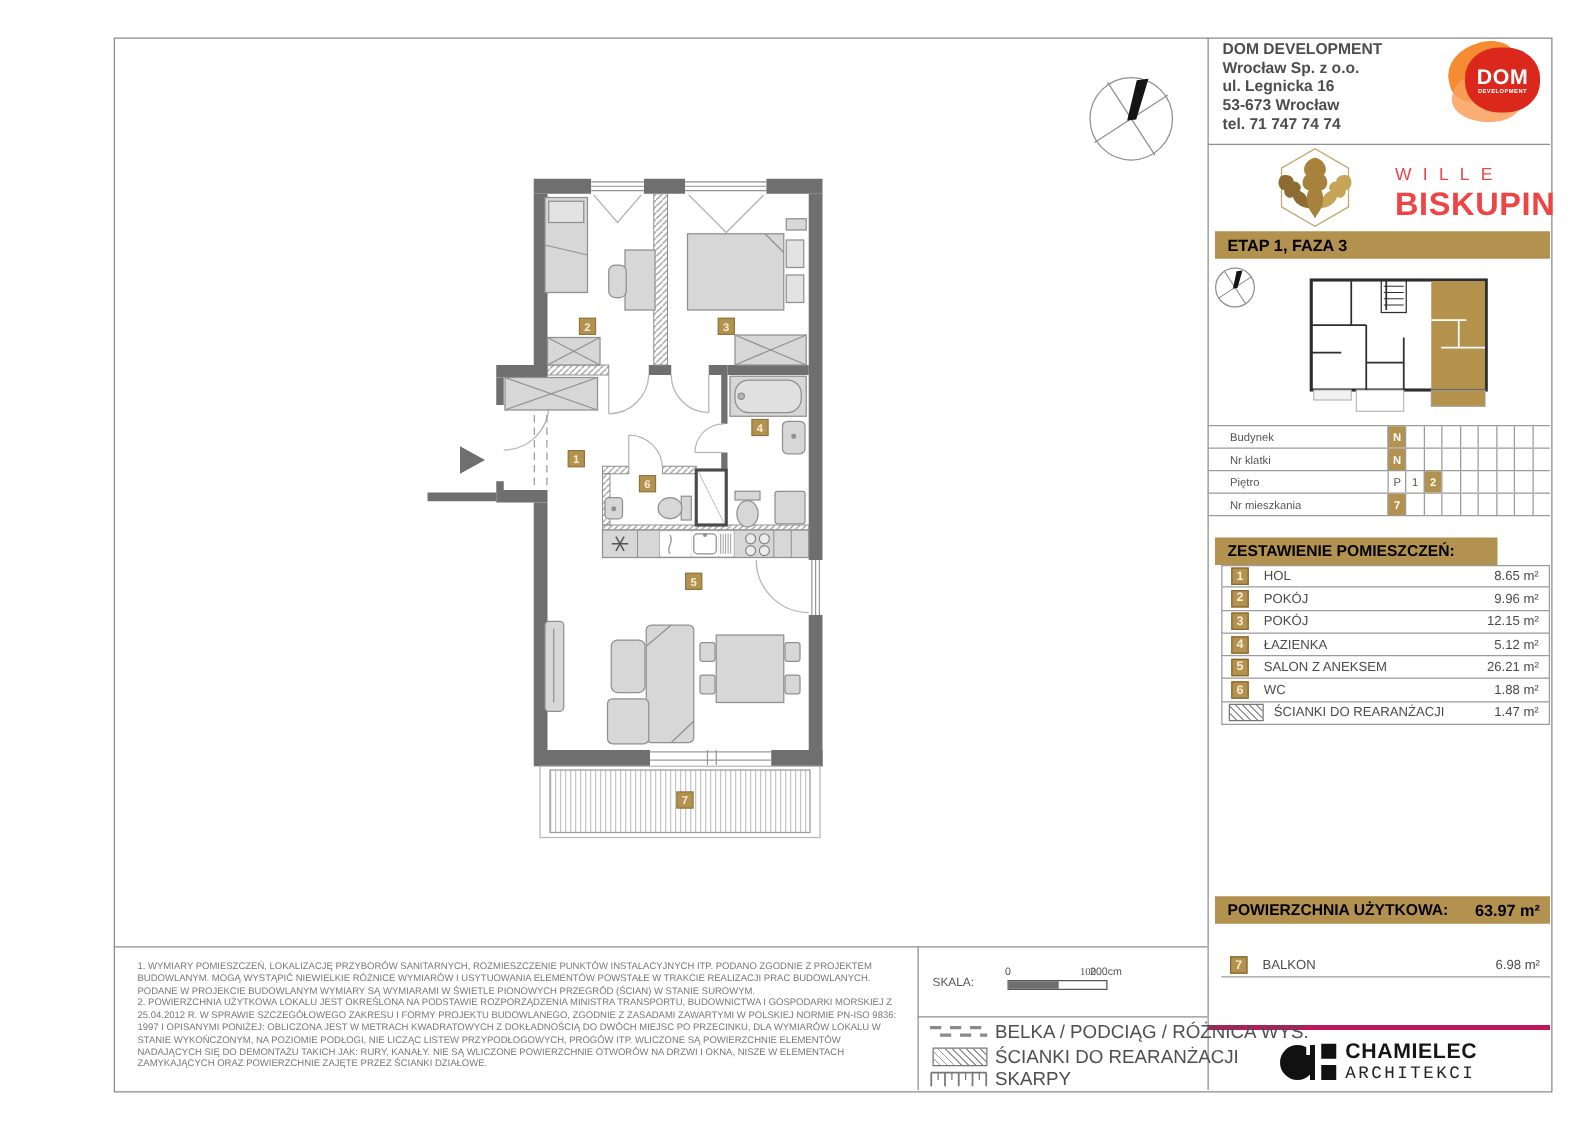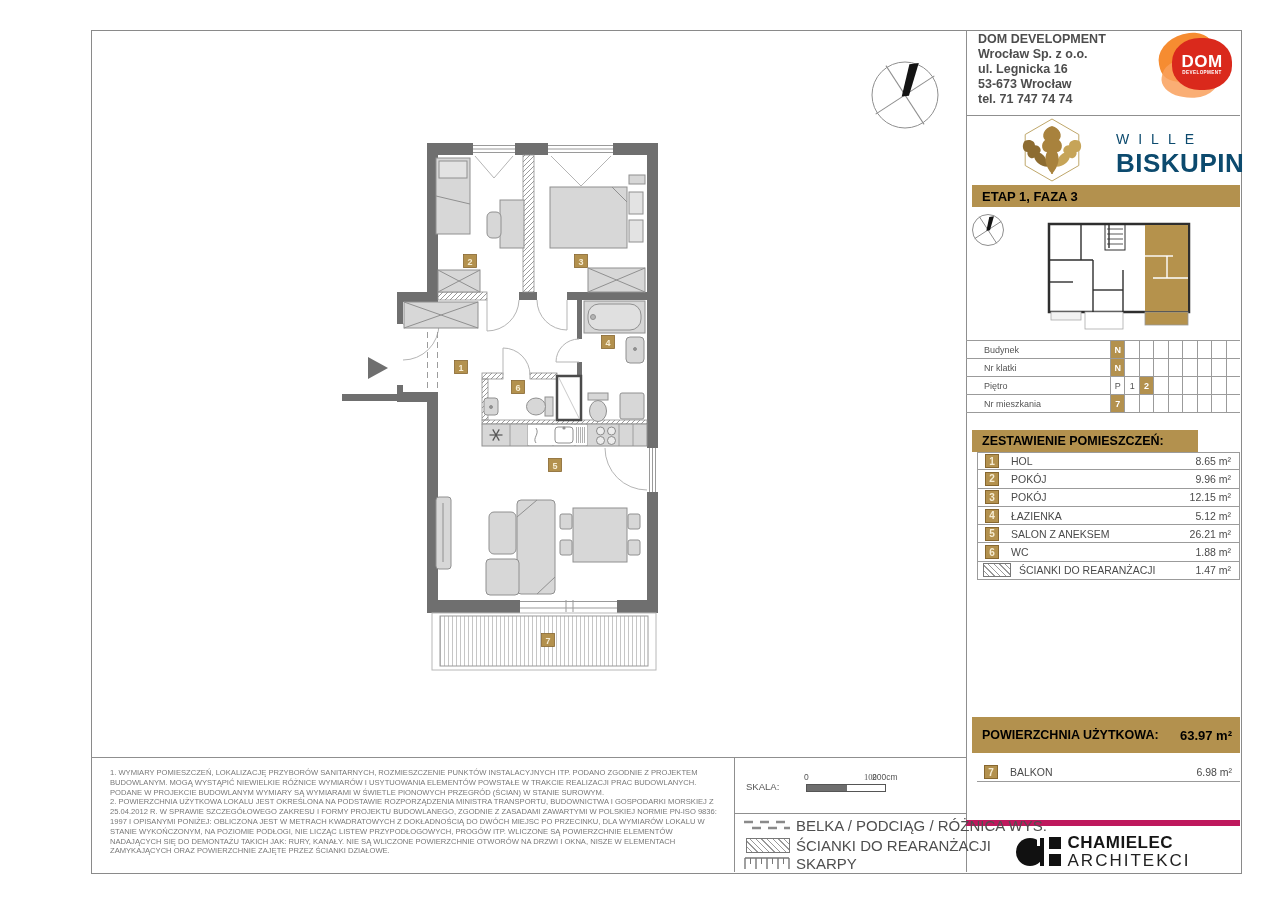--- a/index.html
+++ b/index.html
@@ -12,21 +12,21 @@
   
   .company{left:978px;top:32px;width:170px;font-size:12.5px;font-weight:bold;line-height:15px;color:#4d4d4d;}
   .dom-logo{left:1156px;top:34px;width:80px;height:66px;}
   .dom-blob{position:absolute;border-radius:55% 45% 60% 40%;}
   .dom-red{left:16px;top:4px;width:60px;height:52px;background:#da291c;border-radius:46%;z-index:3;
            display:flex;flex-direction:column;align-items:center;justify-content:center;}
   .dom-red .t1{color:#fff;font-weight:bold;font-size:17px;line-height:16px;letter-spacing:.5px;}
   .dom-red .t2{color:#fff;font-size:4.6px;font-weight:bold;letter-spacing:.4px;}
   .dom-o1{left:2px;top:0px;width:58px;height:46px;background:#f58220;opacity:.92;z-index:1;transform:rotate(-14deg);}
   .dom-o2{left:6px;top:26px;width:56px;height:38px;background:#f9a05c;opacity:.85;z-index:2;transform:rotate(12deg);}
-  .brand-text{left:1116px;top:131px;color:#0c4a6e;}
+  .brand-text{left:1116px;top:131px;color:#ef4444;}
   .brand-text .l1{font-size:14px;letter-spacing:9px;font-weight:500;}
   .brand-text .l2{font-size:26px;font-weight:bold;letter-spacing:.5px;margin-top:1px;}
   .gold-banner{background:#b3914e;color:#000000;font-weight:bold;display:flex;align-items:center;}
   .etap{left:972px;top:185px;width:268px;height:22px;font-size:13px;padding-left:10px;box-sizing:border-box;}
   .unit-table{left:966px;top:340px;width:274px;border-top:1px solid #9b9b9b;font-size:9px;color:#555;}
   .unit-row{display:flex;height:17px;border-bottom:1px solid #9b9b9b;align-items:stretch;}
   .unit-label{flex:0 0 126px;display:flex;align-items:center;padding-left:18px;}
   .unit-cells{display:flex;flex:1;}
   .ucell{flex:1;border-left:1px solid #9b9b9b;display:flex;align-items:center;justify-content:center;
          font-size:9px;color:#555;}
@@ -34,41 +34,41 @@
   .zest-banner{left:972px;top:430px;width:226px;height:22px;font-size:12.5px;padding-left:10px;box-sizing:border-box;}
   .rooms{left:977px;top:452px;width:263px;font-size:10.5px;color:#4a4a4a;}
   .room-row{display:flex;align-items:center;height:18.3px;border:1px solid #9b9b9b;border-top:none;box-sizing:border-box;}
   .room-row:first-child{border-top:1px solid #9b9b9b;}
   .badge{width:14px;height:14px;background:#b3914e;border:1px solid #87672f;color:#f6ecd2;font-weight:bold;
          font-size:10px;display:flex;align-items:center;justify-content:center;margin-left:7px;box-sizing:border-box;}
   .room-name{margin-left:12px;}
   .room-area{margin-left:auto;margin-right:8px;}
   .hatch-swatch{width:26px;height:12px;margin-left:2px;border:1px solid #777;
      background:repeating-linear-gradient(45deg,#fff 0 3px,#999 3px 4px);}
-  .pow{left:972px;width:268px;height:36px;font-size:12.5px;justify-content:space-between;
+  .pow{left:972px;width:268px;height:22px;font-size:12.5px;justify-content:space-between;
        padding:0 8px 0 10px;box-sizing:border-box;}
   .balkon-row{left:977px;top:763px;width:263px;height:18px;display:flex;align-items:center;
       border-bottom:1px solid #9b9b9b;font-size:10.5px;color:#4a4a4a;}
   
   .footnotes{left:110px;top:768px;width:612px;font-size:7.6px;line-height:9.8px;color:#787878;}
   .footnotes div{margin:0;}
   .skala-label{left:746px;top:781px;font-size:9.5px;color:#555;}
   .scalebar{left:806px;top:784px;width:80px;height:8px;border:1px solid #555;box-sizing:border-box;}
   .scalebar .half{position:absolute;left:0;top:0;width:40px;height:6px;background:#6e6e6e;}
   .scale-ticks{position:absolute;font-size:8.5px;color:#555;top:772px;}
   .legend-row{position:absolute;left:744px;width:216px;height:18px;display:flex;align-items:center;
       font-size:15px;color:#4f4f4f;}
   .legend-sym{width:48px;flex:0 0 48px;display:flex;align-items:center;}
   .legend-text{margin-left:4px;white-space:nowrap;}
   
-  .cham{left:966px;top:820px;width:274px;height:52px;border-top:6px solid #be185d;
+  .cham{left:966px;top:820px;width:274px;height:52px;border-top:4px solid #be185d;
         display:flex;align-items:center;justify-content:center;}
   .cham-text{margin-left:6px;color:#151515;}
   .cham-text .c1{font-size:17px;font-weight:bold;letter-spacing:.5px;line-height:18px;}
-  .cham-text .c2{font-size:17px;font-weight:400;letter-spacing:2px;line-height:18px;color:#222;}
+  .cham-text .c2{font-size:14px;font-weight:400;letter-spacing:2px;line-height:18px;color:#222;font-family:Liberation Mono, monospace;}
 </style>
 </head>
 <body>
 
 <div id="page">
 
   <div class="abs border-box" style="left:91px;top:30px;width:1149px;height:842px;"></div>
   <div class="vline" style="left:966px;top:30px;height:842px;"></div>
   <div class="hline" style="left:966px;top:115px;width:274px;"></div>
   <div class="hline" style="left:91px;top:757px;width:875px;"></div>

